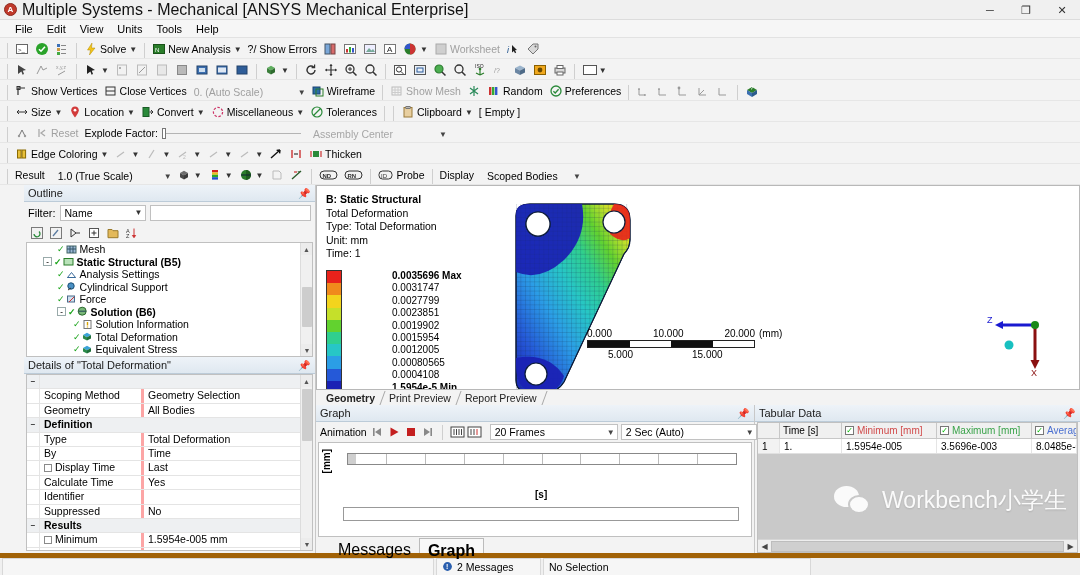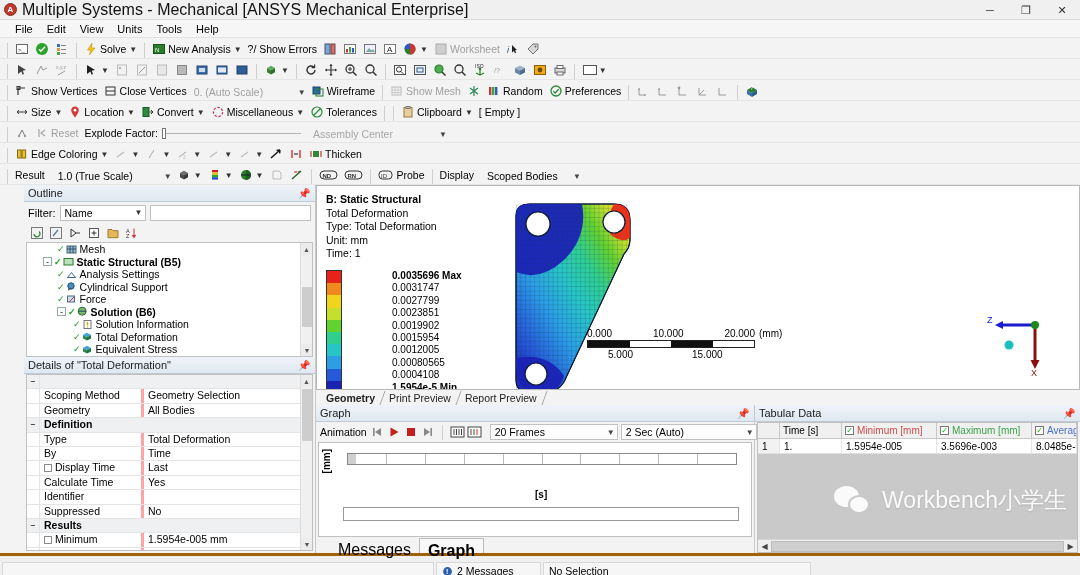--- a/index.html
+++ b/index.html
@@ -155,21 +155,21 @@
   }
   .wm-bubbles { position: relative; width: 40px; height: 30px; flex: none; }
   .wm-b1 { position: absolute; left: 0; top: 0; width: 25px; height: 21px; border-radius: 50%; background: #fff; }
   .wm-b2 { position: absolute; left: 14px; top: 9px; width: 22px; height: 19px; border-radius: 50%; background: #fff; border: 2px solid #c9c9c9; }
 
   .hscroll { height: 13px; background: #eee; border-top: 1px solid #d5d5d5; display: flex; align-items: center; }
   .hs-arrow { width: 13px; text-align: center; font-size: 8px; color: #444; }
   .hs-track { flex: 1; height: 11px; background: #cfcfcf; border: 1px solid #bdbdbd; }
 
   
-  .statusbar { height: 22px; background: #f0f0f0; border-top: 3px solid #a16207; display: flex; align-items: flex-start; gap: 2px; padding: 6px 2px; }
+  .statusbar { height: 22px; background: #f0f0f0; border-top: 5px solid #a16207; display: flex; align-items: center; gap: 2px; padding: 6px 2px; }
   .sb-cell { height: 18px; border: 1px solid #d8d8d8; background: #f6f6f6; display: flex; align-items: center; padding: 0 5px; font-size: 10.5px; gap: 4px; }
   .ime { display: flex; align-items: center; gap: 7px; padding-left: 6px; }
   .ime span { font-size: 11px; color: #2277cc; }
 </style>
 </head>
 <body>
 
 <div class="app">
 
   <div class="titlebar">

